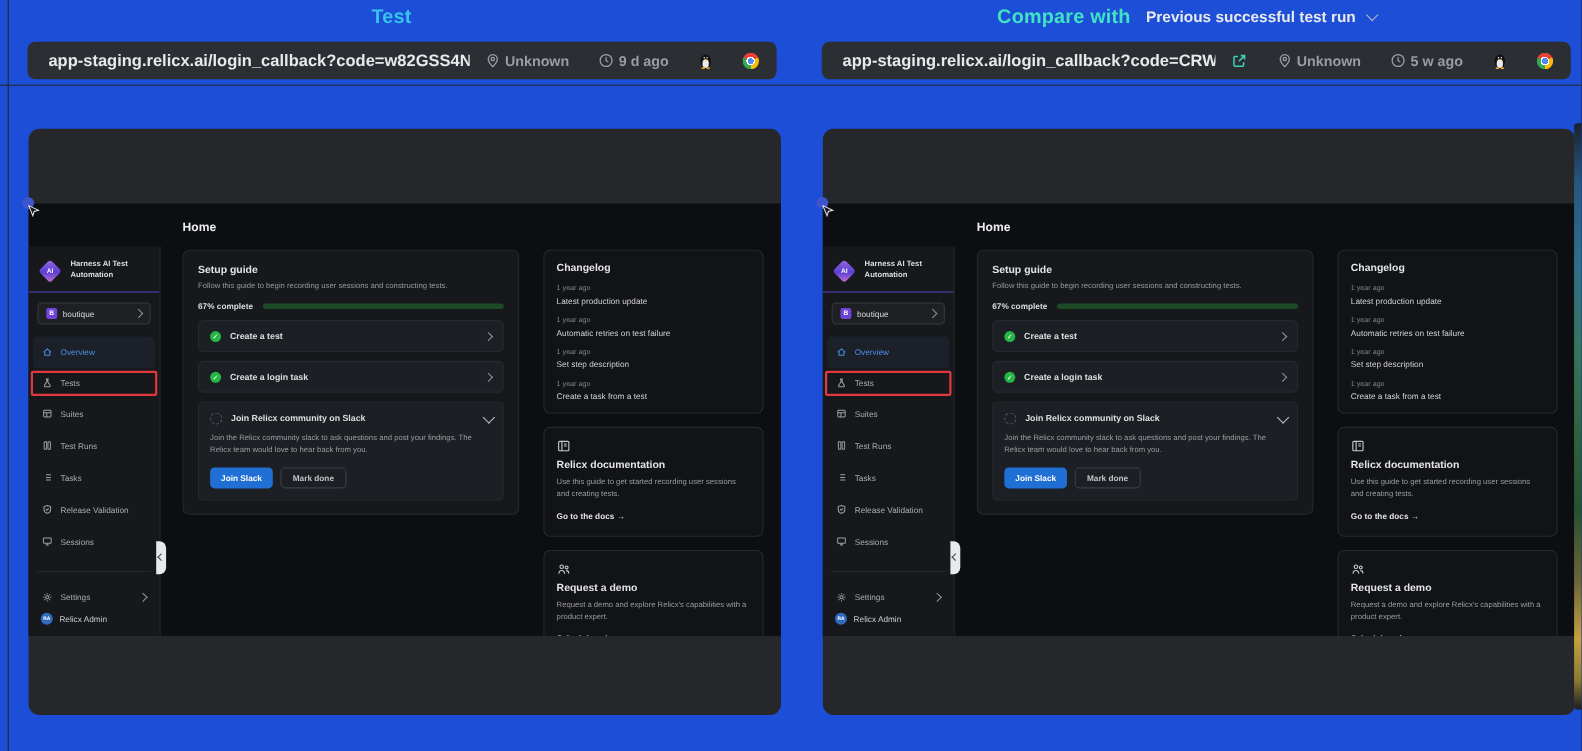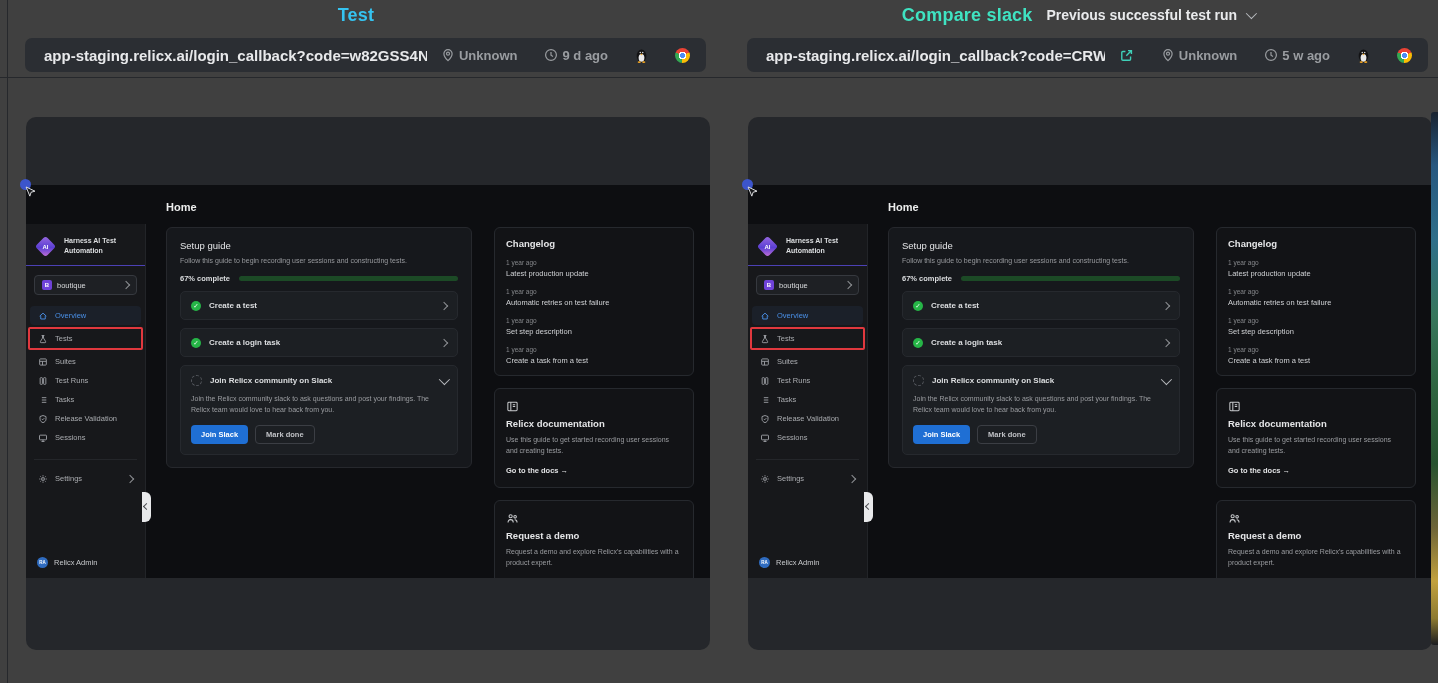--- a/index.html
+++ b/index.html
@@ -1,16 +1,16 @@
 <!DOCTYPE html>
 <html><head>
 <meta charset="utf-8">
 <style>
   html,body{margin:0;padding:0;background:#101114;}
-  .page{position:relative;width:1438px;height:683px;background:#404040;overflow:hidden;
+  .page{position:relative;width:1438px;height:683px;background:#1d4ed8;overflow:hidden;
         font-family:"Liberation Sans","DejaVu Sans",sans-serif;-webkit-font-smoothing:antialiased;}
   .left-edge{position:absolute;left:7px;top:0;bottom:0;width:1px;background:#26282c;}
   .top-sep{position:absolute;left:0;right:0;top:77px;height:1px;background:#26282c;}
 
   .panels{display:flex;}
   .panel{width:712px;flex:0 0 712px;}
   .panel+.panel{margin-left:10px;}
 
   .panel-header{height:30px;display:flex;align-items:center;justify-content:center;gap:14px;}
   .hdr-test{font-size:18px;font-weight:bold;color:#35c3f0;letter-spacing:.2px;}
@@ -46,21 +46,21 @@
     display:flex;align-items:center;justify-content:center;flex:0 0 auto;}
   .logo-diamond b{transform:rotate(-45deg);color:#fff;font-size:6px;}
   .brand-name{font-size:7px;font-weight:bold;color:#dcdee0;line-height:1.45;width:62px;}
   .purple-div{height:1px;background:#4c41b5;margin:7px 0 0;}
   .proj{margin:9px 8px 0;height:18px;border:1px solid #36393f;background:#1e2024;border-radius:4px;
         display:flex;align-items:center;gap:5px;padding:0 7px;cursor:pointer;}
   .proj-badge{width:10px;height:10px;border-radius:2px;background:#6f42d8;color:#fff;font-size:6px;font-weight:bold;
         display:flex;align-items:center;justify-content:center;}
   .proj-name{flex:1;font-size:7.5px;color:#d8dadc;}
   .nav{margin-top:11px;}
-  .nav-item{display:flex;align-items:center;gap:7px;height:19px;padding:0 8px;margin:0 4px;border-radius:4px;
+  .nav-item{display:flex;align-items:center;gap:7px;height:29px;padding:0 8px;margin:0 4px;border-radius:4px;
             color:#aaacb0;font-size:7.5px;cursor:pointer;}
   .nav-item .icn{width:10px;color:#9coaab;}
   .nav-item .icn{color:#9ea0a5;}
   .nav-item.active{background:#1b2029;color:#4a90e8;}
   .nav-item.active .icn{color:#4a90e8;}
   .nav-item.highlight{border:2px solid #e0383e;border-radius:2px;height:19px;margin:2px 2px;padding:0 8px;}
   .side-div{height:1px;background:#24262a;margin:12px 8px 0;}
   .settings-row{margin-top:9px;}
   .settings-row .chev-r{margin-left:auto;}
   .spacer{flex:1;}
@@ -71,21 +71,21 @@
   .collapse-tab{position:absolute;right:-6px;top:268px;width:9px;height:30px;background:#e8e9eb;
                 border-radius:0 6px 6px 0;z-index:3;cursor:pointer;}
   .collapse-tab:before{content:"";position:absolute;left:2px;top:12px;width:4px;height:4px;
                 border-left:1.2px solid #4a4c50;border-bottom:1.2px solid #4a4c50;transform:rotate(45deg);}
 
   .main{flex:1;padding:16px 14px 0 20px;box-sizing:border-box;}
   .page-title{font-size:11px;font-weight:bold;color:#eceded;}
   .content{display:flex;gap:22px;margin-top:14px;}
   .col-left{width:306px;flex:0 0 306px;}
   .setup-card{background:#16181c;border:1px solid #26282d;border-radius:6px;padding:12px 13px;}
-  .setup-title{font-size:9.5px;font-weight:normal;color:#e4e5e7;}
+  .setup-title{font-size:9.5px;font-weight:bold;color:#e4e5e7;}
   .setup-sub{font-size:7px;color:#97999d;margin-top:6px;}
   .progress-row{display:flex;align-items:center;gap:9px;margin-top:10px;}
   .progress-label{font-size:7.5px;font-weight:bold;color:#dcdee0;white-space:nowrap;}
   .progress-track{flex:1;height:5px;border-radius:3px;background:#1c4a26;overflow:hidden;}
   .progress-fill{height:100%;background:#2fca46;border-radius:3px;}
   .task{height:27px;margin-top:8px;background:#1c1f23;border:1px solid #26292e;border-radius:5px;
         display:flex;align-items:center;gap:8px;padding:0 10px;cursor:pointer;}
   .check{width:10px;height:10px;border-radius:50%;background:#26b547;color:#fff;font-size:6.5px;
          display:flex;align-items:center;justify-content:center;flex:0 0 auto;}
   .task-label{flex:1;font-size:8px;font-weight:600;color:#dcdee0;}
@@ -355,21 +355,21 @@
         </div>
       </div>
     </div>
   </div>
 </div>
       </div>
     </div>
 
     <div class="panel">
       <div class="panel-header">
-        <span class="hdr-compare">Compare slack</span>
+        <span class="hdr-compare">Compare with</span>
         <span class="compare-select">
           <span class="lbl">Previous successful test run</span>
           <span class="chev-d"></span>
         </span>
       </div>
       <div class="url-bar">
         <span class="url-text">app-staging.relicx.ai/login_callback?code=CRWgyMLX_mqYPe...</span>
         <span class="badges">
           <span class="icn ext-link">
               <svg width="15" height="15" viewBox="0 0 14 14" fill="none" stroke="currentColor" stroke-width="1.3">

